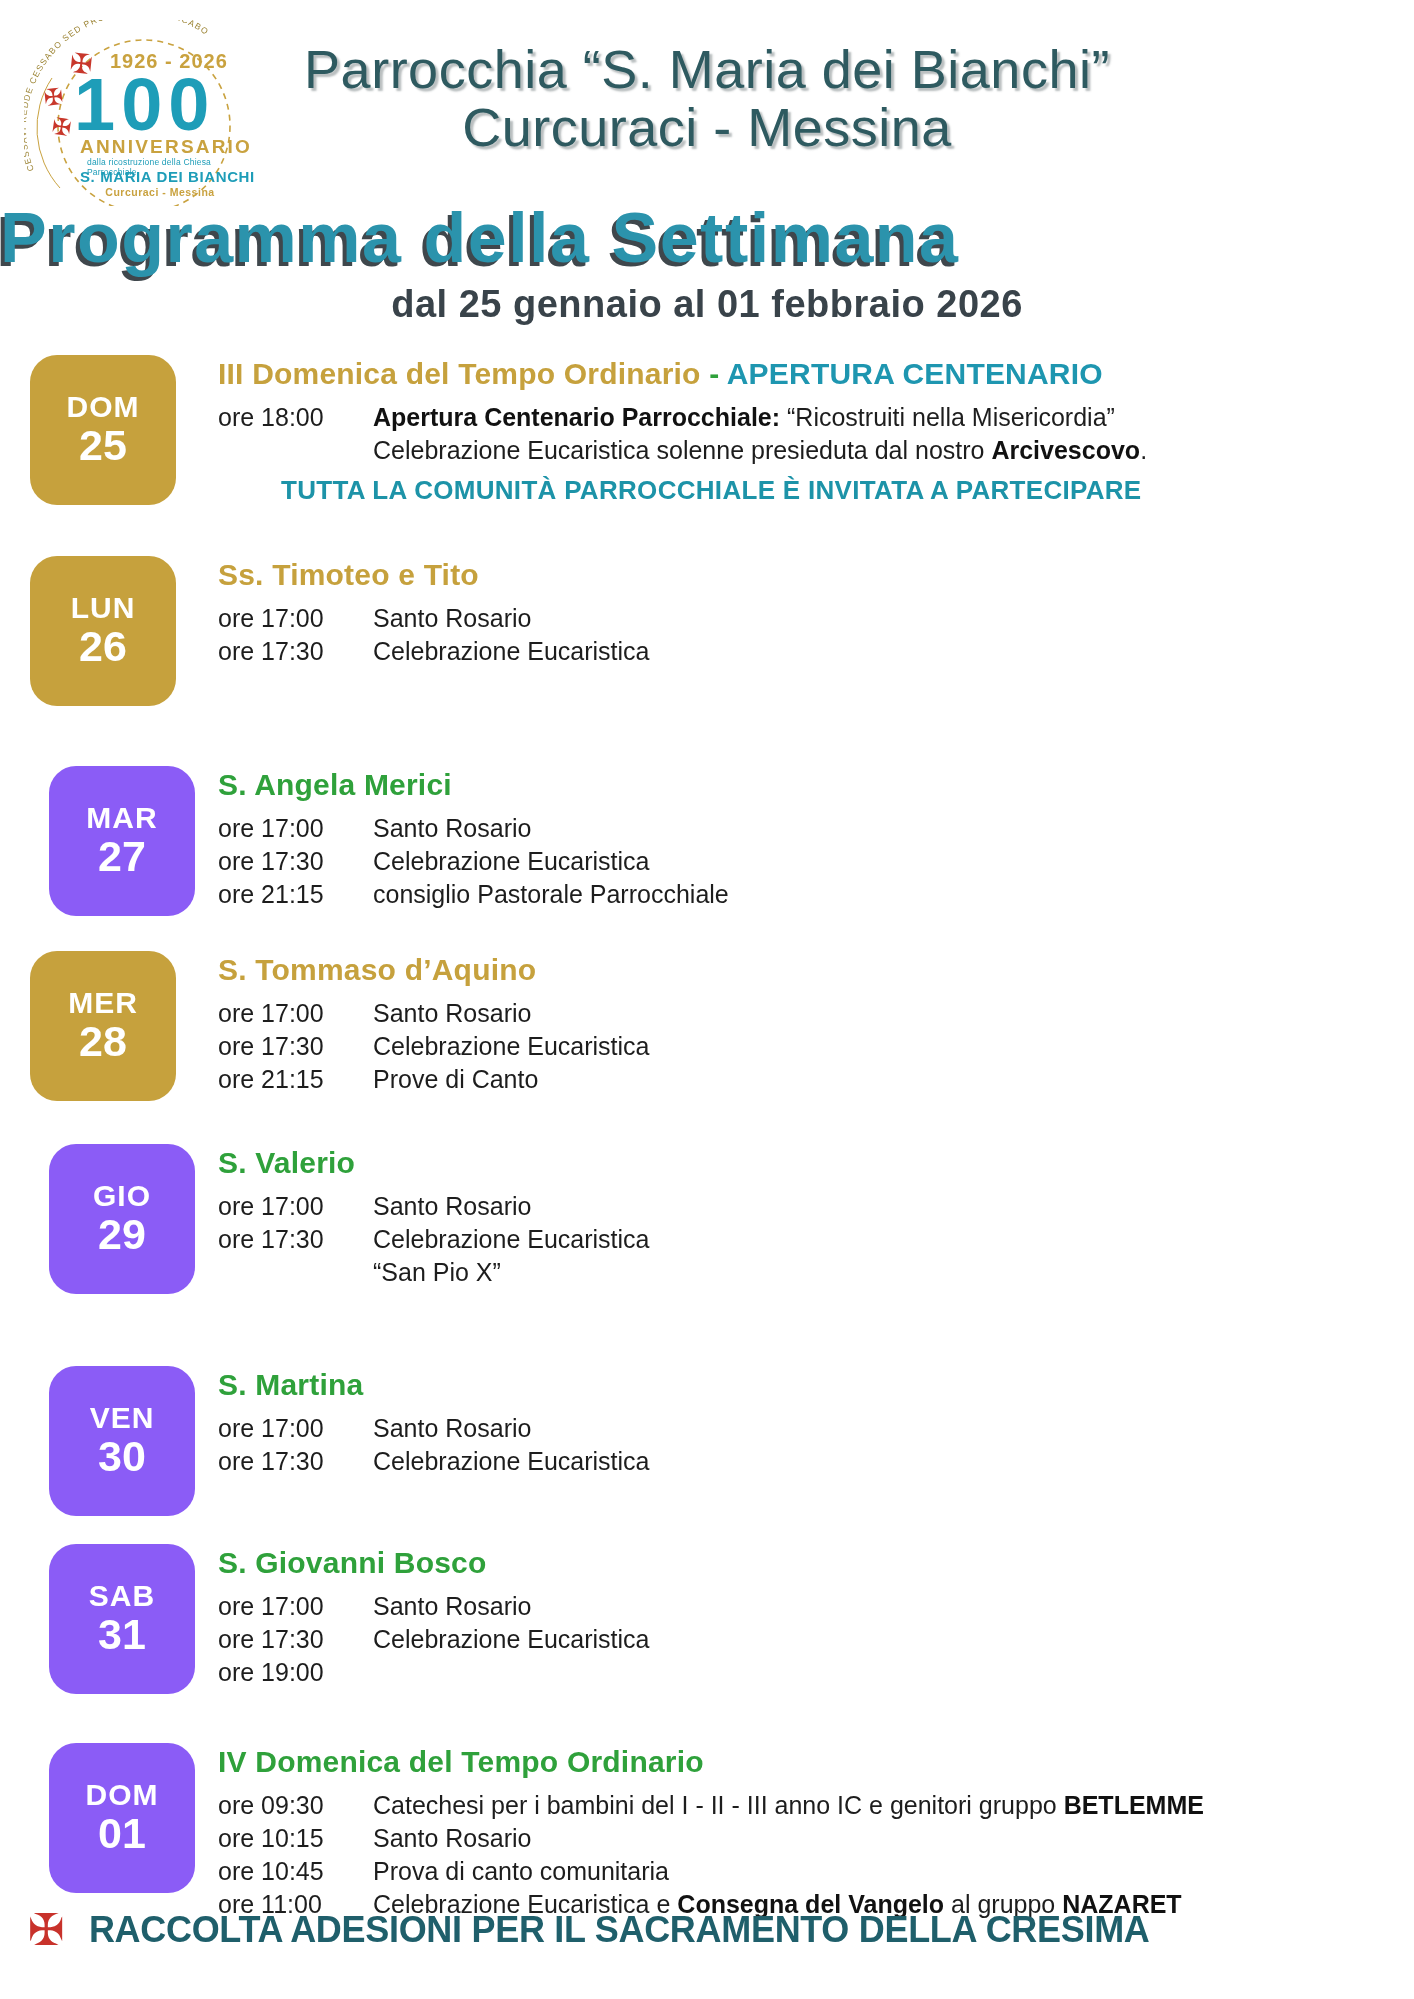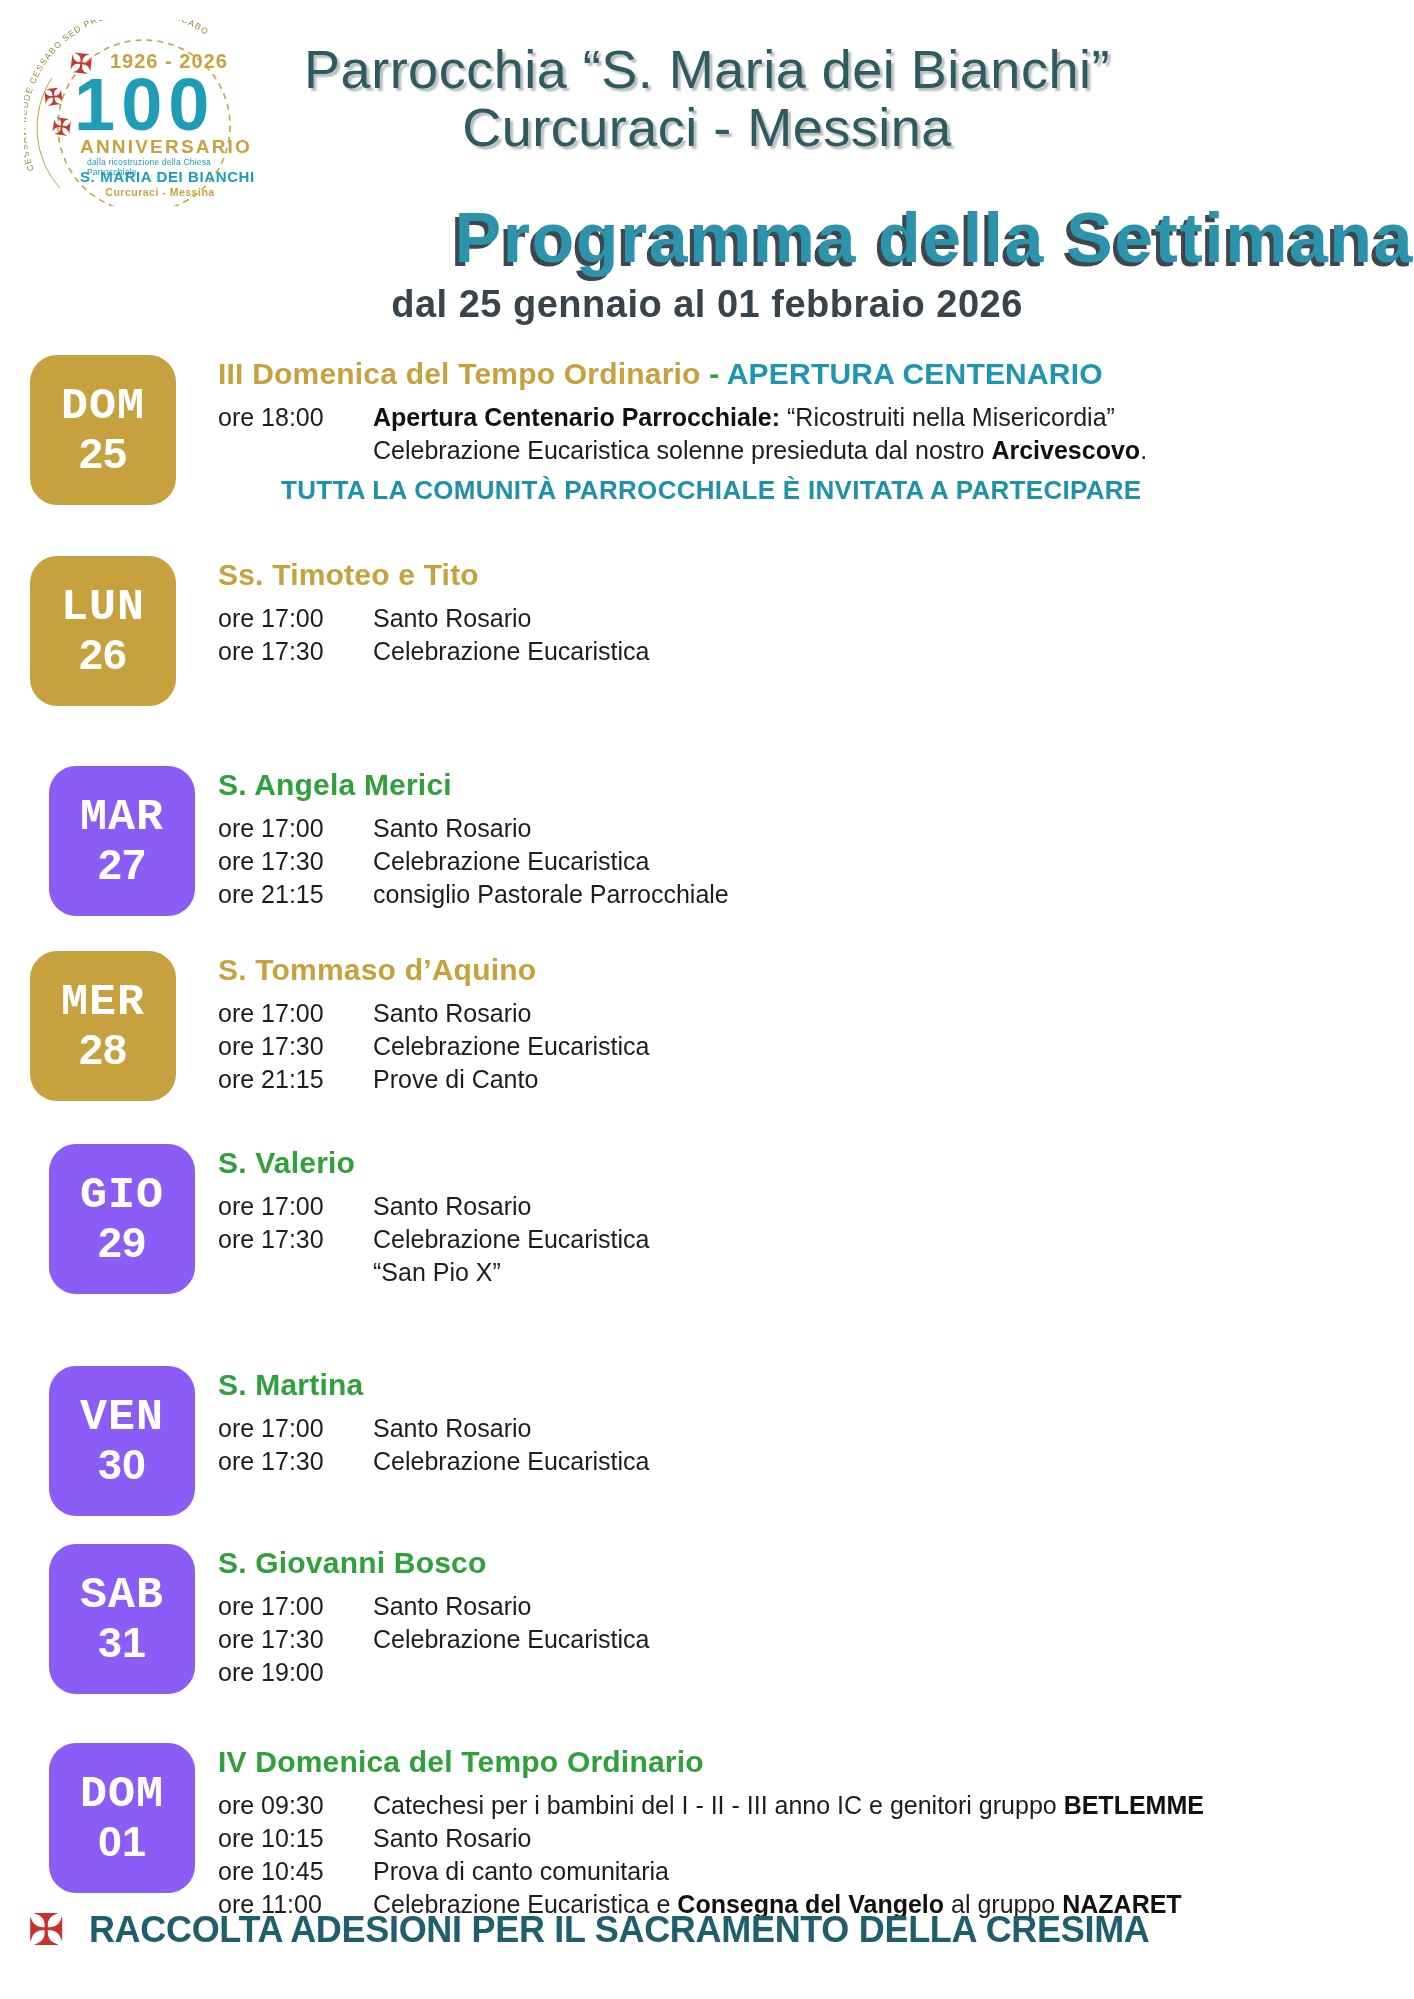--- a/index.html
+++ b/index.html
@@ -15,32 +15,32 @@
   .lg-anniv{position:absolute;left:56px;top:116px;font-size:19px;font-weight:bold;color:#C9A23F;letter-spacing:2.2px;}
   .lg-sub{position:absolute;left:57px;top:137px;font-size:8.5px;color:#1E9DB8;letter-spacing:0.2px;margin-left:6px;}
   .lg-church{position:absolute;left:56px;top:148px;font-size:15px;font-weight:bold;color:#1E9DB8;letter-spacing:0.6px;}
   .lg-place{position:absolute;left:56px;top:166px;width:160px;text-align:center;font-size:10.5px;font-weight:bold;color:#C9A23F;letter-spacing:0.5px;}
 
   
   .site-header{position:absolute;left:0;top:40px;width:1414px;text-align:center;
     color:#2E5A60;font-weight:normal;font-size:54px;line-height:58px;
     text-shadow:3px 3px 2px rgba(100,110,112,0.45);letter-spacing:0.5px;}
 
-  .prog-title{position:absolute;left:0;top:200px;width:1414px;text-align:right;
+  .prog-title{position:absolute;left:0;top:200px;width:1414px;text-align:left;
     font-size:70px;font-weight:bold;color:#2B93AC;letter-spacing:1.5px;line-height:1.1;
     text-shadow:-4px 4px 0 #3F474C;}
   .prog-sub{position:absolute;left:0;top:283px;width:1414px;text-align:center;
     font-size:38px;font-weight:bold;color:#39434A;letter-spacing:0.5px;}
 
   
   .day-row{position:absolute;left:30px;width:1384px;}
   .badge{position:absolute;left:0;top:3px;width:146px;height:150px;border-radius:27px;
     color:#fff;display:flex;flex-direction:column;align-items:center;justify-content:center;
     font-weight:bold;line-height:1.06;}
-  .badge .abbr{font-size:45px;letter-spacing:1px;font-family:Liberation Mono, monospace;}
+  .badge .abbr{font-size:30px;letter-spacing:1px;}
   .badge .num{font-size:43px;}
   .block-gold{background:#C6A13D;}
   .block-green{background:#8b5cf6;margin-left:19px;}
 
   .content{position:absolute;left:188px;top:0;width:1196px;}
   .day-title{font-size:30px;font-weight:bold;padding-top:4px;letter-spacing:0.2px;line-height:1.2;}
   .c-gold{color:#C6A13D;}
   .c-green{color:#2FA13B;}
   .c-teal{color:#1E96B0;}
   .events{margin-top:9px;}

